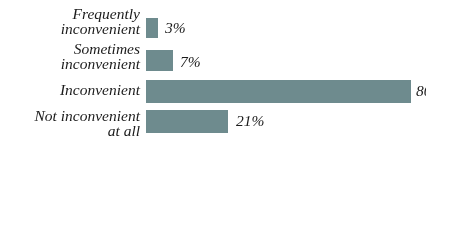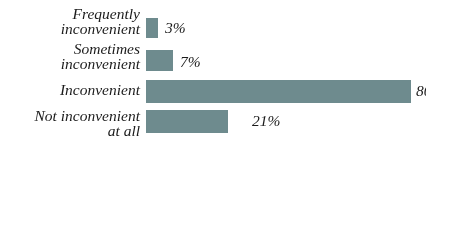--- a/index.html
+++ b/index.html
@@ -62,21 +62,21 @@
   
   #row-2 { top: 80px; }
   #row-2 .cat-label { top: 2px; }
   #row-2 .bar { top: 0px; height: 23px; width: 265px; }
   #row-2 .value-label { left: 416px; top: 3px; }
 
   
   #row-3 { top: 110px; }
   #row-3 .cat-label { top: -2px; }
   #row-3 .bar { top: 0px; height: 23px; width: 82px; }
-  #row-3 .value-label { left: 236px; top: 3px; margin-left: 16px; }
+  #row-3 .value-label { left: 236px; top: 3px; }
 </style>
 </head>
 <body>
 
 <div id="chart-root">
 
   <div class="row" id="row-0">
     <div class="cat-label">Frequently
 inconvenient</div>
     <div class="bar"></div>

